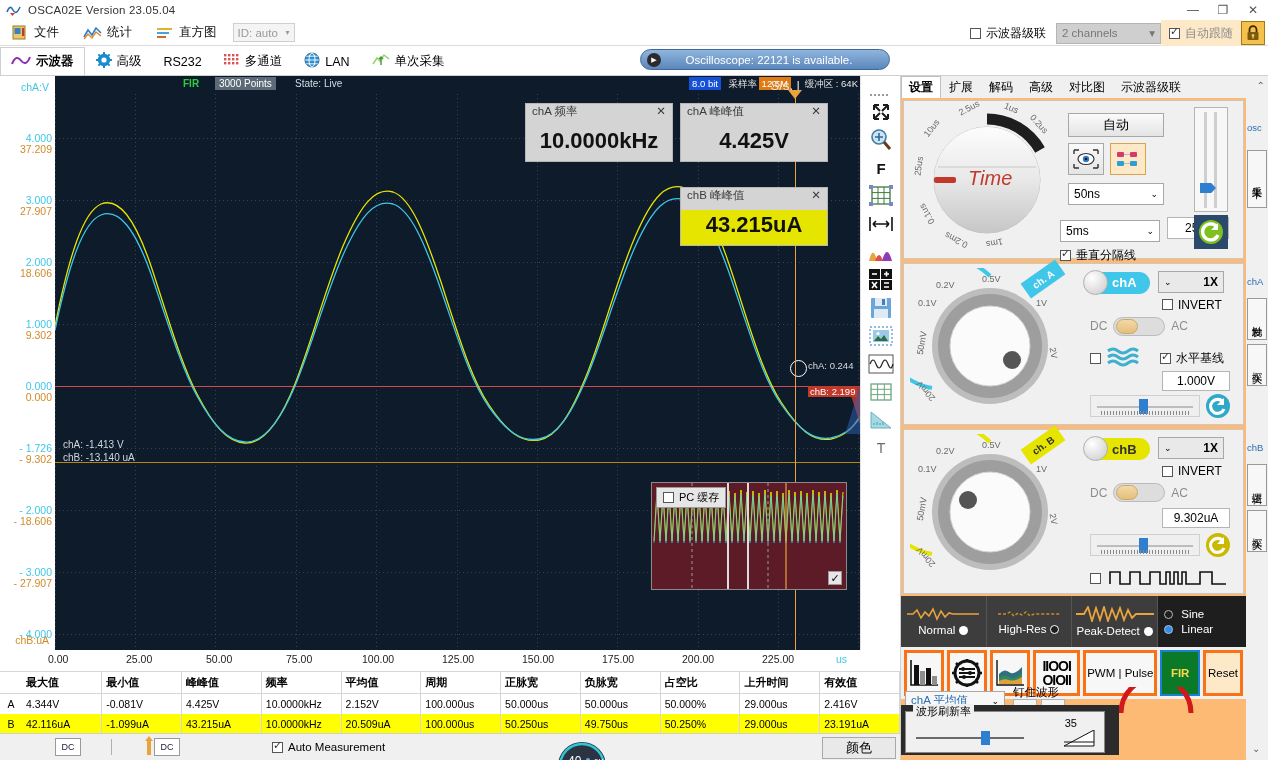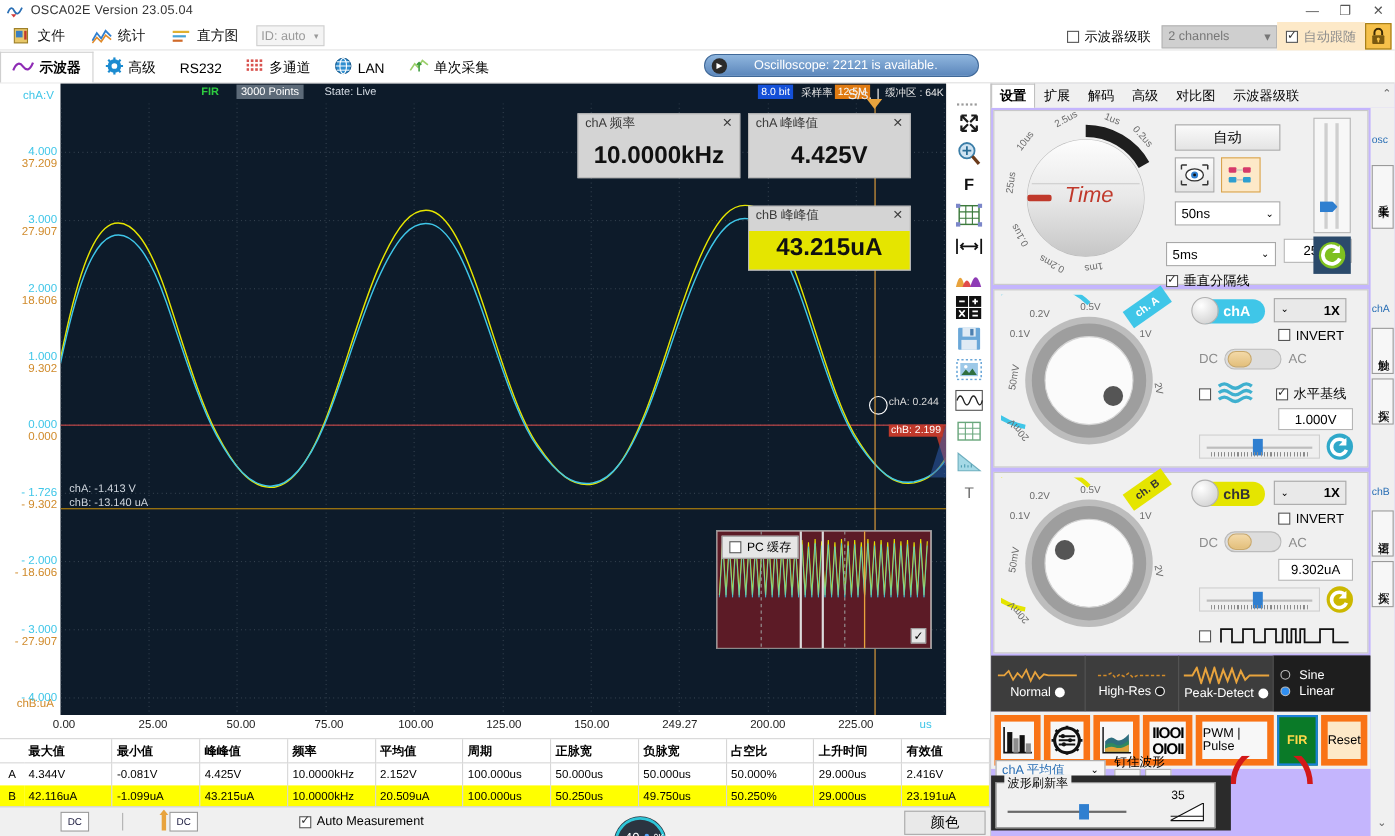--- a/index.html
+++ b/index.html
@@ -52,21 +52,21 @@
   .notice { position:absolute; left:640px; top:3px; width:250px; height:21px; border-radius:11px;
             background:linear-gradient(#8fb6de,#5b86bb); border:1px solid #3f6898;
             display:flex; align-items:center; padding-left:6px; }
   .notice .dot { width:14px;height:14px;border-radius:50%;background:#2b2b2b;display:flex;
                  align-items:center;justify-content:center;color:#fff;font-size:7px;}
   .notice .ntx { flex:1; text-align:center; color:#fff; font-size:11.5px; padding-right:12px; }
 
   
   .split { flex:1; display:flex; min-height:0; }
   .leftcol { width:900px; display:flex; flex-direction:column; background:#fff; }
-  .rightcol { width:368px; background:#c4b5fd; display:flex; flex-direction:column;
+  .rightcol { width:368px; background:#fdba74; display:flex; flex-direction:column;
               border-left:1px solid #d0d0d0; }
 
   
   .scopewrap { height:600px; display:flex; background:#fff; position:relative; }
   .yaxis { width:55px; background:#fff; position:relative; }
   .yaxis .ylab { position:absolute; right:3px; text-align:right; font-size:10.5px; line-height:11px;}
   .ytitle { position:absolute; right:6px; font-size:10.5px; }
   .plot { position:relative; width:805px; background:#0d1b2a; overflow:hidden; }
 
   .statbar { position:absolute; left:0; top:0; width:100%; height:18px; font-size:10px;
@@ -180,21 +180,21 @@
   .slider .thm { position:absolute; top:3px; width:9px; height:15px; background:#2f7fd0; }
 
   .acqmode { height:52px; background:#3d3d3d; display:flex; }
   .acqcell { flex:1; border-right:1px solid #555; color:#fff; display:flex; flex-direction:column;
              align-items:center; justify-content:center; gap:3px; font-size:11.5px; }
   .acqradio { width:9px;height:9px;border-radius:50%;display:inline-block;vertical-align:middle;margin-left:4px;}
   .sinelin { width:88px; background:#1e1e1e; color:#fff; display:flex; flex-direction:column;
              justify-content:center; padding-left:6px; gap:3px; font-size:11.5px; }
 
   .iconbar { height:52px; display:flex; align-items:center; gap:3px; padding:0 3px; background:#f0f0f0;}
-  .ibtn { height:46px; border:6px solid #f97316; background:#f7f7f7; display:flex;align-items:center;
+  .ibtn { height:46px; border:3px solid #f97316; background:#f7f7f7; display:flex;align-items:center;
           justify-content:center; font-size:12px; }
 
   .stopwrap { height:62px; position:relative; }
   .refreshbox { position:absolute; left:4px; top:12px; width:200px; height:42px; border:1px solid #888;
                 background:#f0f0f0; }
   .refreshbox .lg { position:absolute; left:7px; top:-8px; background:#f0f0f0; padding:0 3px; font-size:11px;}
   .stopbtn { position:absolute; right:8px; top:8px; width:140px; height:40px; border-radius:20px;
              background:linear-gradient(#fbfbfb,#d8d8d8); border:1px solid #8c8c8c;
              display:flex; align-items:center; justify-content:center; font-size:18px; }
   .blackbar { position:absolute; left:0; top:6px; width:218px; height:50px; background:#2b2b2b; }
@@ -603,21 +603,21 @@
       </div>
 
       <div class="xaxis">
         <div class="xl" style="left:48px">0.00</div>
         <div class="xl" style="left:126px">25.00</div>
         <div class="xl" style="left:206px">50.00</div>
         <div class="xl" style="left:286px">75.00</div>
         <div class="xl" style="left:362px">100.00</div>
         <div class="xl" style="left:442px">125.00</div>
         <div class="xl" style="left:522px">150.00</div>
-        <div class="xl" style="left:602px">249.27</div>
+        <div class="xl" style="left:602px">175.00</div>
         <div class="xl" style="left:682px">200.00</div>
         <div class="xl" style="left:762px">225.00</div>
         <div class="xl" style="left:836px;color:#3fc6e8">us</div>
       </div>
 
       <div class="mtable">
         <table>
           <thead>
             <tr>
               <th class="rh"></th>

